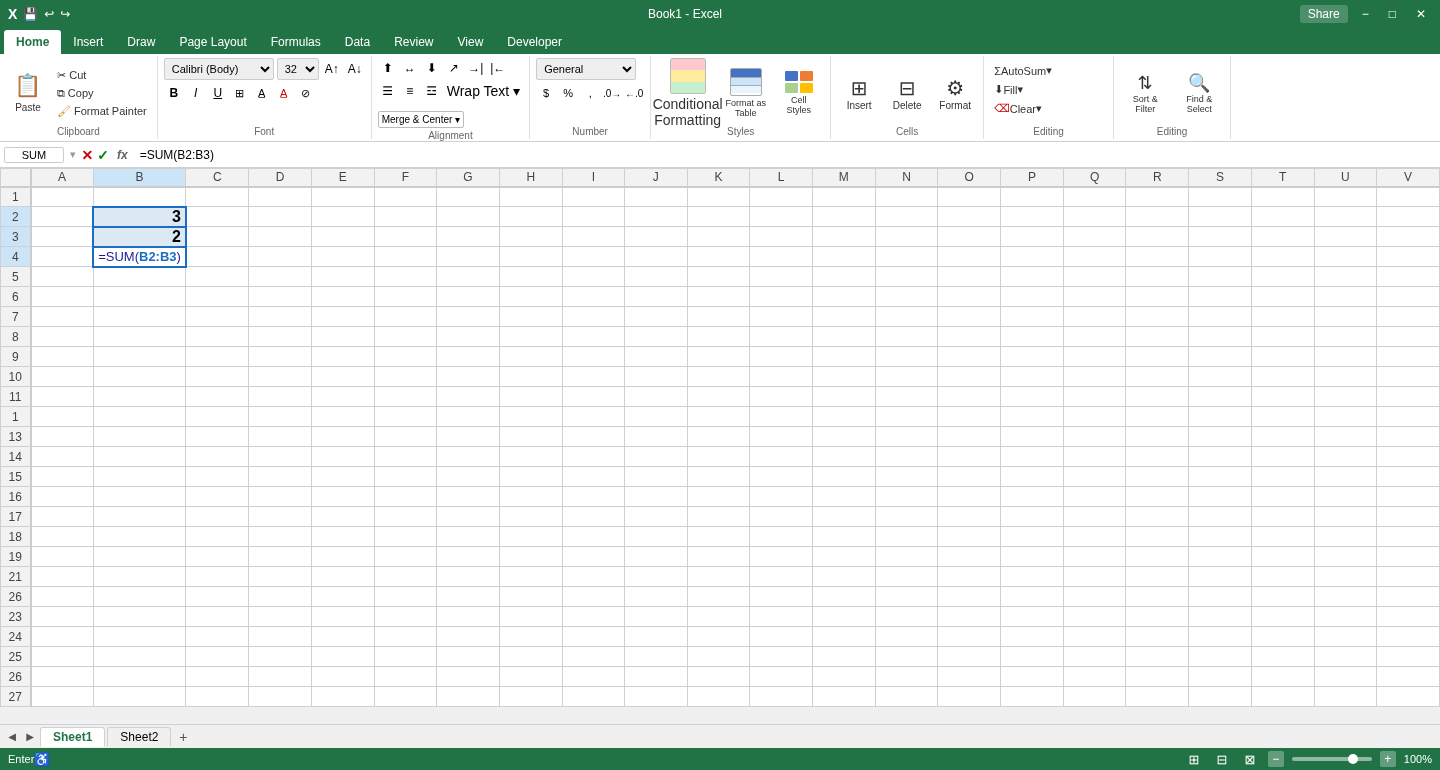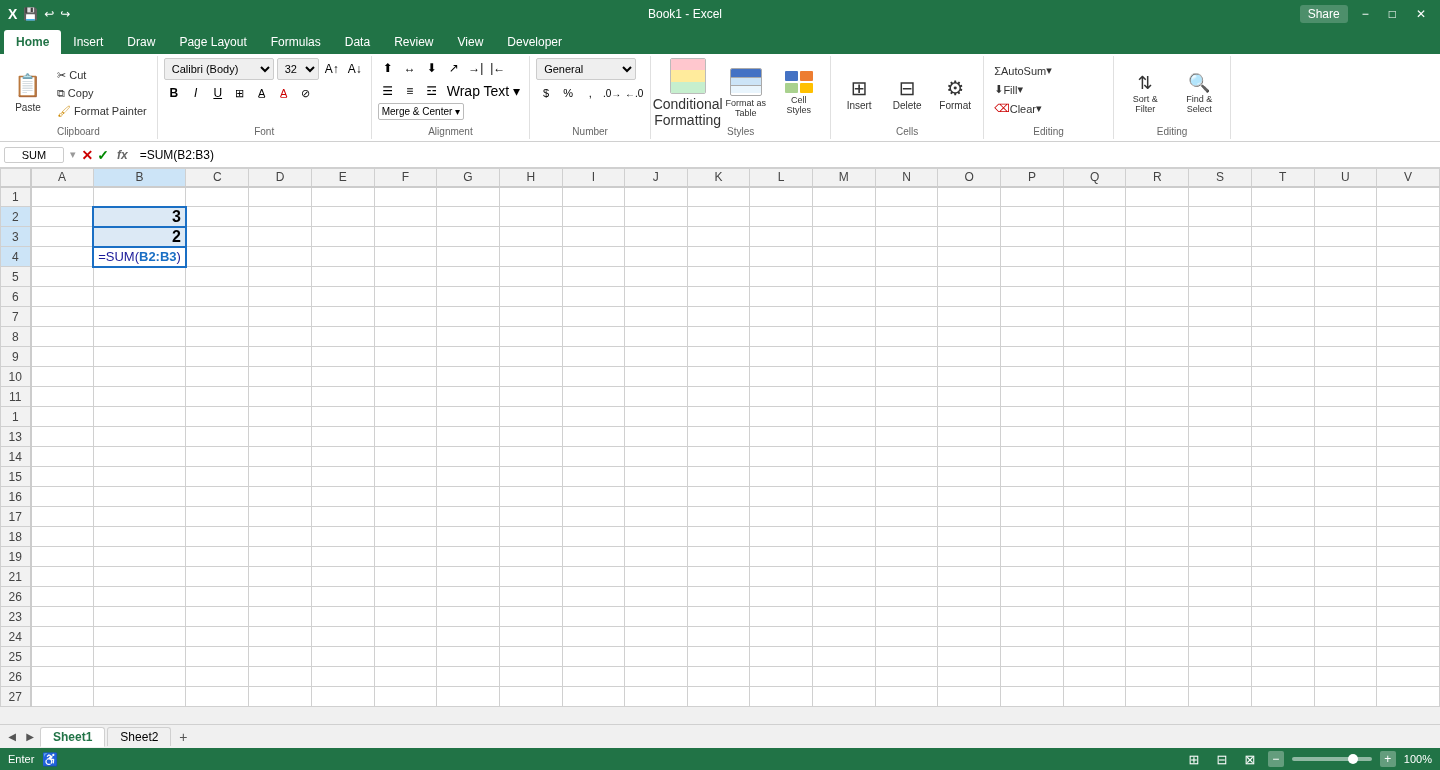--- a/index.html
+++ b/index.html
@@ -471,21 +471,21 @@
         <button class="icon-btn">↗</button>
         <button class="icon-btn">→|</button>
         <button class="icon-btn">|←</button>
       </div>
       <div class="ribbon-row">
         <button class="icon-btn">☰</button>
         <button class="icon-btn">≡</button>
         <button class="icon-btn">☲</button>
         <div style="font-size:14px;cursor:pointer;padding:2px 3px;white-space:nowrap;">Wrap Text ▾</div>
       </div>
-      <div class="ribbon-row" style="margin-top:2px;">
+      <div class="ribbon-row" style="margin-top:10px;">
         <div style="font-size:10px;cursor:pointer;padding:2px 3px;white-space:nowrap;border:1px solid #bbb;border-radius:2px;">Merge &amp; Center ▾</div>
       </div>
     </div>
     <div class="ribbon-group-label">Alignment</div>
   </div>
 
   <div class="ribbon-group number-group">
     <div style="flex:1;width:100%;">
       <select class="number-format-select">
         <option>General</option>
@@ -1293,21 +1293,21 @@
 
 <div class="sheet-tabs-bar">
   <div class="sheet-nav-btn">◀</div>
   <div class="sheet-nav-btn">▶</div>
   <div class="sheet-tab active">Sheet1</div>
   <div class="sheet-tab">Sheet2</div>
   <div class="sheet-tab-add">+</div>
 </div>
 
 <div class="status-bar">
-  <div style="display:flex;align-items:center;gap:8px;">
+  <div style="display:flex;align-items:center;">
     <span>Enter</span>
     <span style="font-size:13px;">♿</span>
   </div>
   <div class="status-bar-right">
     <div class="view-icon-btn">⊞</div>
     <div class="view-icon-btn">⊟</div>
     <div class="view-icon-btn">⊠</div>
     <div class="zoom-btn">−</div>
     <div class="zoom-slider">
       <div class="zoom-thumb"></div>

